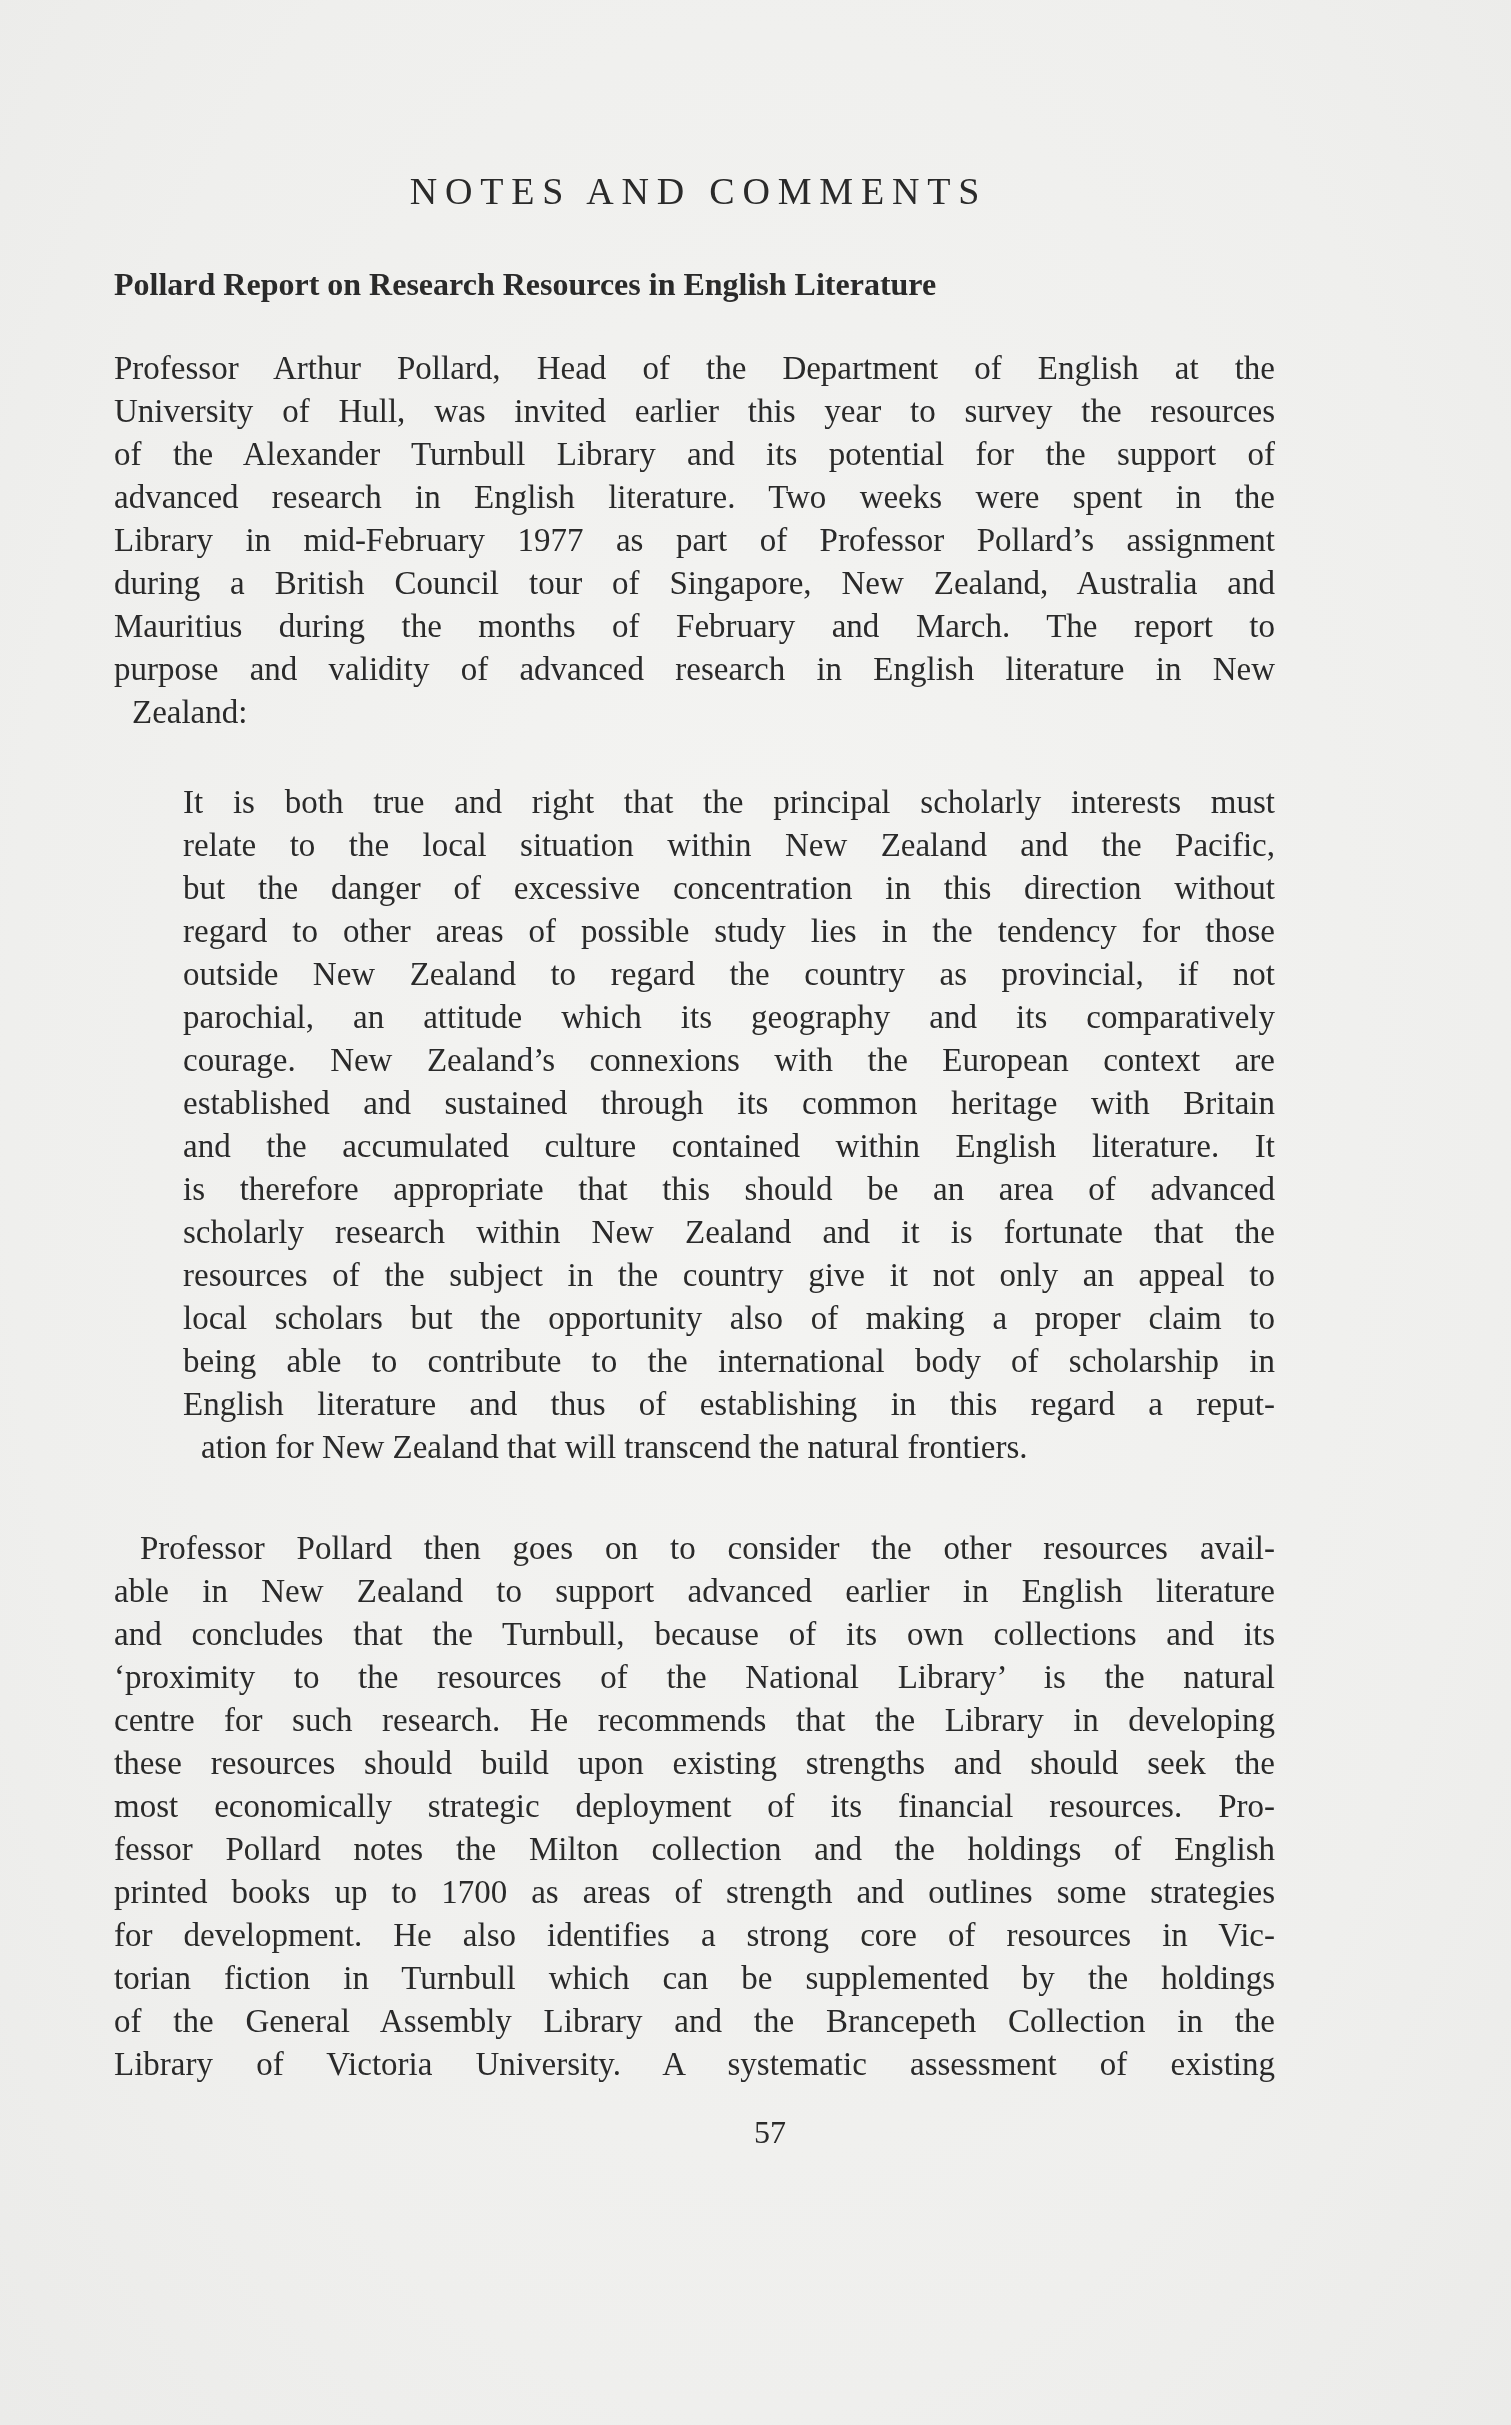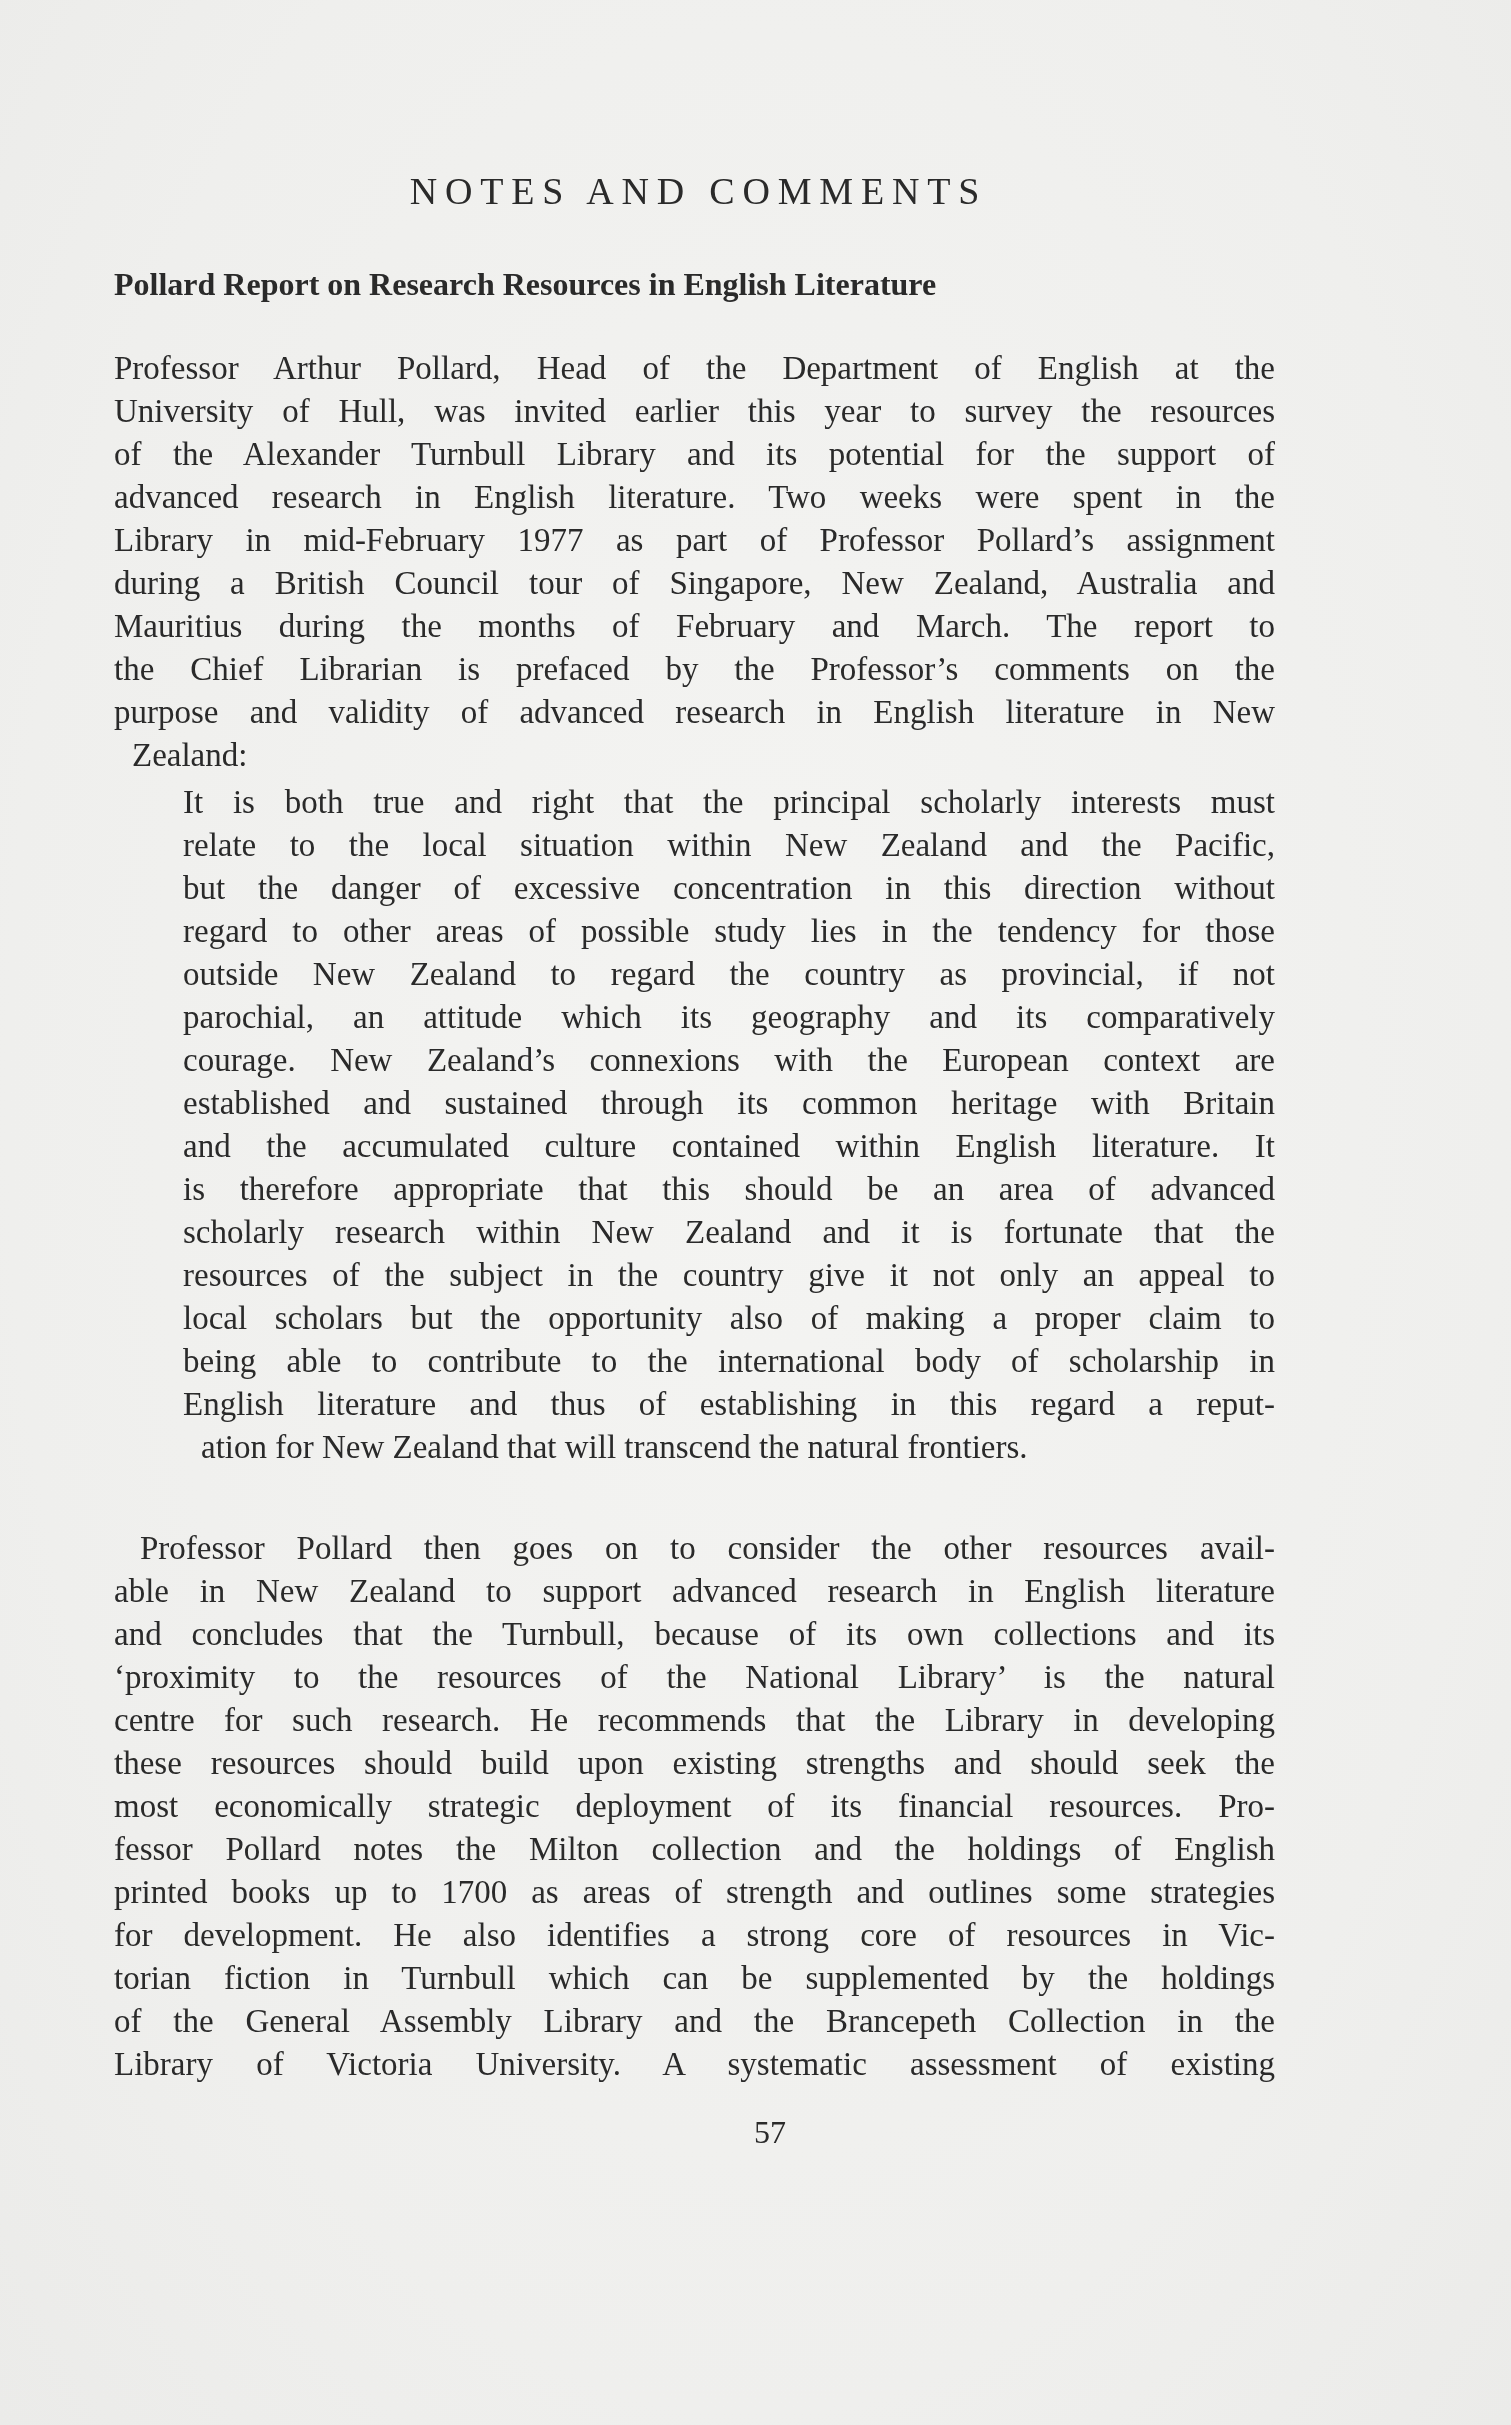--- a/index.html
+++ b/index.html
@@ -103,21 +103,20 @@
     <h2 class="subtitle">Pollard Report on Research Resources in English Literature</h2>
 
     <div class="body-text p1">
       <span class="line">Professor Arthur Pollard, Head of the Department of English at the</span>
       <span class="line">University of Hull, was invited earlier this year to survey the resources</span>
       <span class="line">of the Alexander Turnbull Library and its potential for the support of</span>
       <span class="line">advanced research in English literature. Two weeks were spent in the</span>
       <span class="line">Library in mid-February 1977 as part of Professor Pollard’s assignment</span>
       <span class="line">during a British Council tour of Singapore, New Zealand, Australia and</span>
       <span class="line">Mauritius during the months of February and March. The report to</span>
-      <span class="line">the Chief Librarian is prefaced by the Professor’s comments on the</span>
       <span class="line">purpose and validity of advanced research in English literature in New</span>
       <span class="line last">Zealand:</span>
     </div>
 
     <blockquote class="quote">
       <span class="line">It is both true and right that the principal scholarly interests must</span>
       <span class="line">relate to the local situation within New Zealand and the Pacific,</span>
       <span class="line">but the danger of excessive concentration in this direction without</span>
       <span class="line">regard to other areas of possible study lies in the tendency for those</span>
       <span class="line">outside New Zealand to regard the country as provincial, if not</span>
@@ -129,21 +128,21 @@
       <span class="line">scholarly research within New Zealand and it is fortunate that the</span>
       <span class="line">resources of the subject in the country give it not only an appeal to</span>
       <span class="line">local scholars but the opportunity also of making a proper claim to</span>
       <span class="line">being able to contribute to the international body of scholarship in</span>
       <span class="line">English literature and thus of establishing in this regard a reput-</span>
       <span class="line last">ation for New Zealand that will transcend the natural frontiers.</span>
     </blockquote>
 
     <div class="body-text p2">
       <span class="line first-indent">Professor Pollard then goes on to consider the other resources avail-</span>
-      <span class="line">able in New Zealand to support advanced research in English literature</span>
+      <span class="line">able in New Zealand to support advanced earlier in English literature</span>
       <span class="line">and concludes that the Turnbull, because of its own collections and its</span>
       <span class="line">‘proximity to the resources of the National Library’ is the natural</span>
       <span class="line">centre for such research. He recommends that the Library in developing</span>
       <span class="line">these resources should build upon existing strengths and should seek the</span>
       <span class="line">most economically strategic deployment of its financial resources. Pro-</span>
       <span class="line">fessor Pollard notes the Milton collection and the holdings of English</span>
       <span class="line">printed books up to 1700 as areas of strength and outlines some strategies</span>
       <span class="line">for development. He also identifies a strong core of resources in Vic-</span>
       <span class="line">torian fiction in Turnbull which can be supplemented by the holdings</span>
       <span class="line">of the General Assembly Library and the Brancepeth Collection in the</span>

